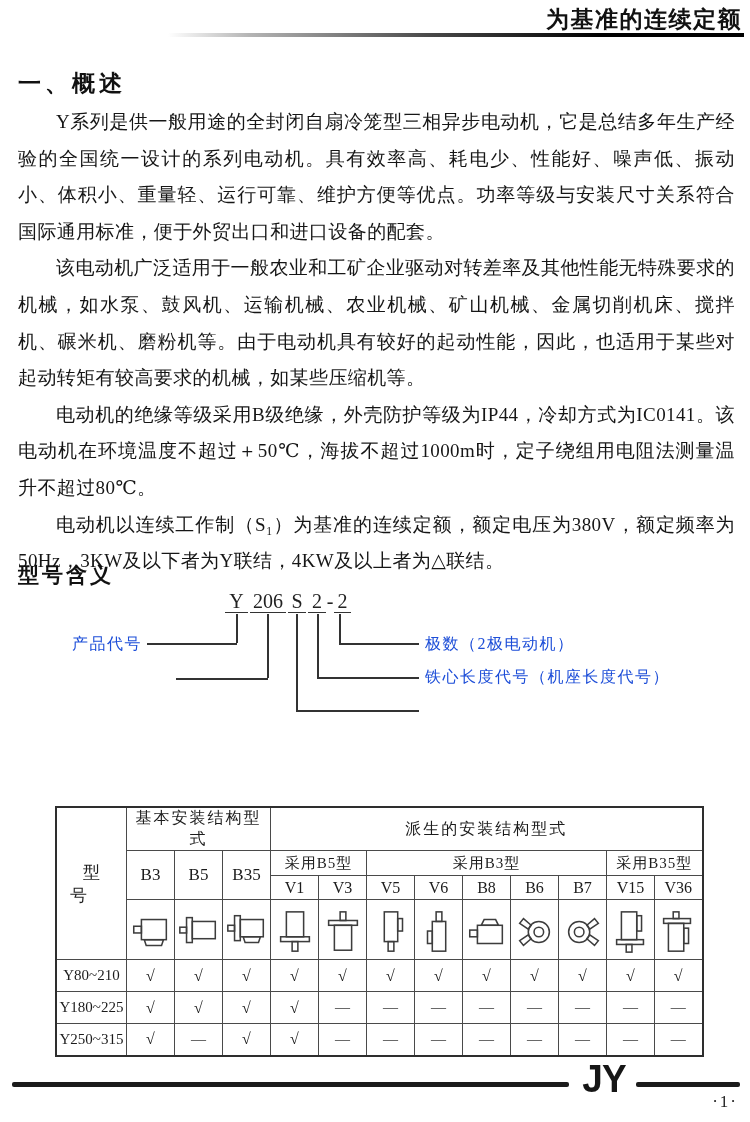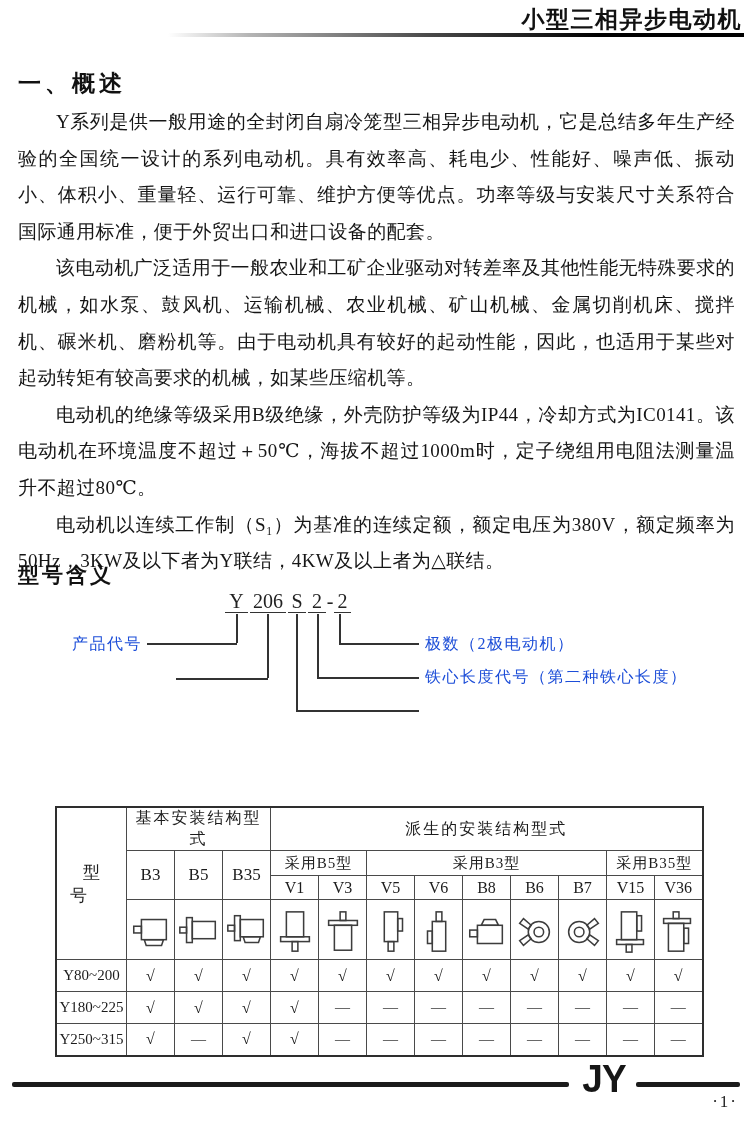--- a/index.html
+++ b/index.html
@@ -104,21 +104,21 @@
   }
   .page-num{
     position:absolute;right:12px;top:1092px;font-size:17px;color:#222;letter-spacing:2px;
   }
 </style>
 </head>
 <body>
 
 <div id="page">
 
-  <div class="doc-title">小型三相异步电动机</div>
+  <div class="doc-title">为基准的连续定额</div>
   <div class="header-rule"></div>
 
   <div class="h1" id="h-overview">一、概述</div>
   <div class="body-text">
     <p>Y系列是供一般用途的全封闭自扇冷笼型三相异步电动机，它是总结多年生产经验的全国统一设计的系列电动机。具有效率高、耗电少、性能好、噪声低、振动小、体积小、重量轻、运行可靠、维护方便等优点。功率等级与安装尺寸关系符合国际通用标准，便于外贸出口和进口设备的配套。</p>
     <p>该电动机广泛适用于一般农业和工矿企业驱动对转差率及其他性能无特殊要求的机械，如水泵、鼓风机、运输机械、农业机械、矿山机械、金属切削机床、搅拌机、碾米机、磨粉机等。由于电动机具有较好的起动性能，因此，也适用于某些对起动转矩有较高要求的机械，如某些压缩机等。</p>
     <p>电动机的绝缘等级采用B级绝缘，外壳防护等级为IP44，冷却方式为IC0141。该电动机在环境温度不超过＋50℃，海拔不超过1000m时，定子绕组用电阻法测量温升不超过80℃。</p>
     <p>电动机以连续工作制（S₁）为基准的连续定额，额定电压为380V，额定频率为50Hz，3KW及以下者为Y联结，4KW及以上者为△联结。</p>
   </div>
 
@@ -137,21 +137,21 @@
   <div class="vline" id="vl-2a"></div>
   <div class="vline" id="vl-2b"></div>
   <div class="hline" id="hl-product"></div>
   <div class="hline" id="hl-center"></div>
   <div class="hline" id="hl-poles"></div>
   <div class="hline" id="hl-core"></div>
   <div class="hline" id="hl-frame"></div>
 
   <div class="dia-label left" id="lbl-product">产品代号</div>
   <div class="dia-label" id="lbl-poles">极数（2极电动机）</div>
-  <div class="dia-label" id="lbl-core">铁心长度代号（第二种铁心长度）</div>
+  <div class="dia-label" id="lbl-core">铁心长度代号（机座长度代号）</div>
 
   <table id="mount-table">
       <colgroup>
         <col style="width: 64px;">
         <col style="width: 48px;">
         <col style="width: 48px;">
         <col style="width: 48px;">
         <col style="width: 48px;">
         <col style="width: 48px;">
         <col style="width: 48px;">
@@ -248,21 +248,21 @@
                 <rect x="19" y="36" width="6" height="8"></rect>
               </svg></span></td>
           <td class="icon-cell"><span><svg width="46" height="46" viewBox="0 0 48 46" fill="none" stroke="#3d3d3d" stroke-width="1.6">
                 <rect x="19" y="2" width="6" height="7"></rect>
                 <rect x="9" y="9" width="28" height="5"></rect>
                 <rect x="14" y="14" width="16" height="29"></rect>
                 <rect x="30" y="19" width="5" height="16"></rect>
               </svg></span></td>
         </tr>
         <tr class="rdata">
-          <td class="rowlab">Y80~200</td>
+          <td class="rowlab">Y80~210</td>
           <td class="check">√</td>
           <td class="check">√</td>
           <td class="check">√</td>
           <td class="check">√</td>
           <td class="check">√</td>
           <td class="check">√</td>
           <td class="check">√</td>
           <td class="check">√</td>
           <td class="check">√</td>
           <td class="check">√</td>

